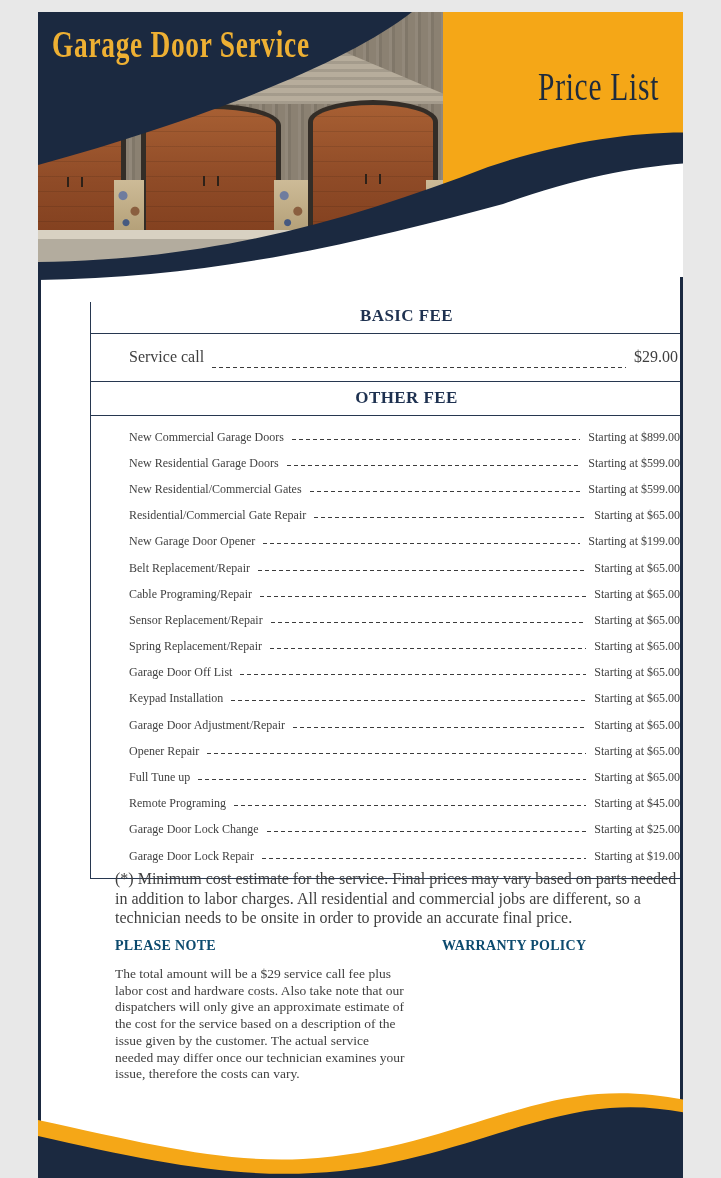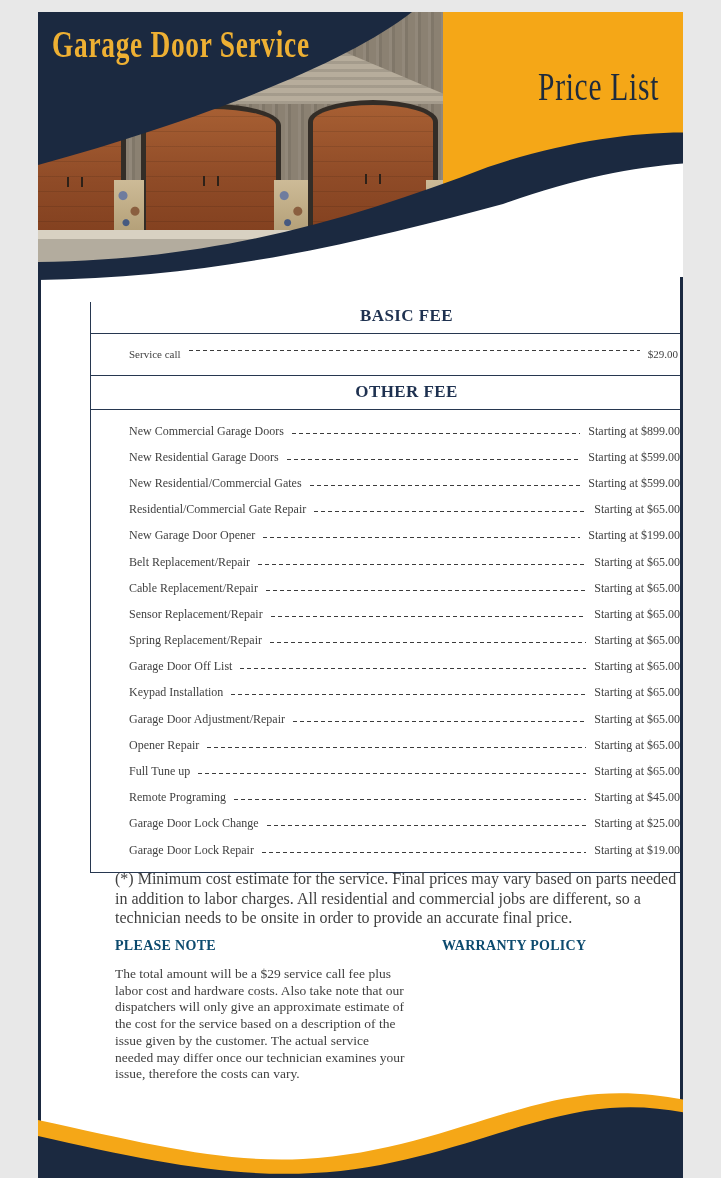--- a/index.html
+++ b/index.html
@@ -43,22 +43,22 @@
          color:#eeb033;white-space:nowrap;line-height:1.2;}
   .condense{display:inline-block;transform:scaleX(.72);transform-origin:0 50%;letter-spacing:1px;}
   .price-title{position:absolute;left:500px;top:50px;z-index:4;font-size:41px;font-weight:normal;
          color:#1e2b3d;white-space:nowrap;line-height:1.2;}
 
   
   .fee-table{position:absolute;left:52px;top:287px;width:633px;z-index:1;box-sizing:border-box;
              border:1.5px solid #273750;background:#fff;}
   .fee-head{border-bottom:1.5px solid #273750;text-align:center;font-weight:bold;color:#1e3150;
             font-size:17px;letter-spacing:.4px;padding:6px 0 7px;}
-  .service-row{display:flex;align-items:flex-start;border-bottom:1.5px solid #273750;
-               padding:14px 44px 15px 38px;font-size:11px;}
+  .service-row{display:flex;align-items:flex-end;border-bottom:1.5px solid #273750;
+               padding:14px 44px 15px 38px;font-size:16px;}
   .items{padding:8px 42px 9px 38px;}
   .row{display:flex;align-items:center;height:26.2px;font-size:12px;}
   .leader{flex:1;height:1px;margin:0 8px;transform:translateY(2px);
           background:repeating-linear-gradient(90deg,#3c3c3c 0 4px,transparent 4px 7px);}
   .price{white-space:nowrap;}
 
   
   .disclaimer{position:absolute;left:77px;top:857px;width:568px;font-size:16px;line-height:1.22;
               color:#3f3f3f;z-index:1;margin:0;}
   .note-col{position:absolute;z-index:1;}
@@ -153,21 +153,21 @@
       <span class="price">Starting at $199.00</span>
     </div>
 
     <div class="row">
       <span class="label">Belt Replacement/Repair</span>
       <span class="leader"></span>
       <span class="price">Starting at $65.00</span>
     </div>
 
     <div class="row">
-      <span class="label">Cable Replacement/Repair</span>
+      <span class="label">Cable Programing/Repair</span>
       <span class="leader"></span>
       <span class="price">Starting at $65.00</span>
     </div>
 
     <div class="row">
       <span class="label">Sensor Replacement/Repair</span>
       <span class="leader"></span>
       <span class="price">Starting at $65.00</span>
     </div>
 

